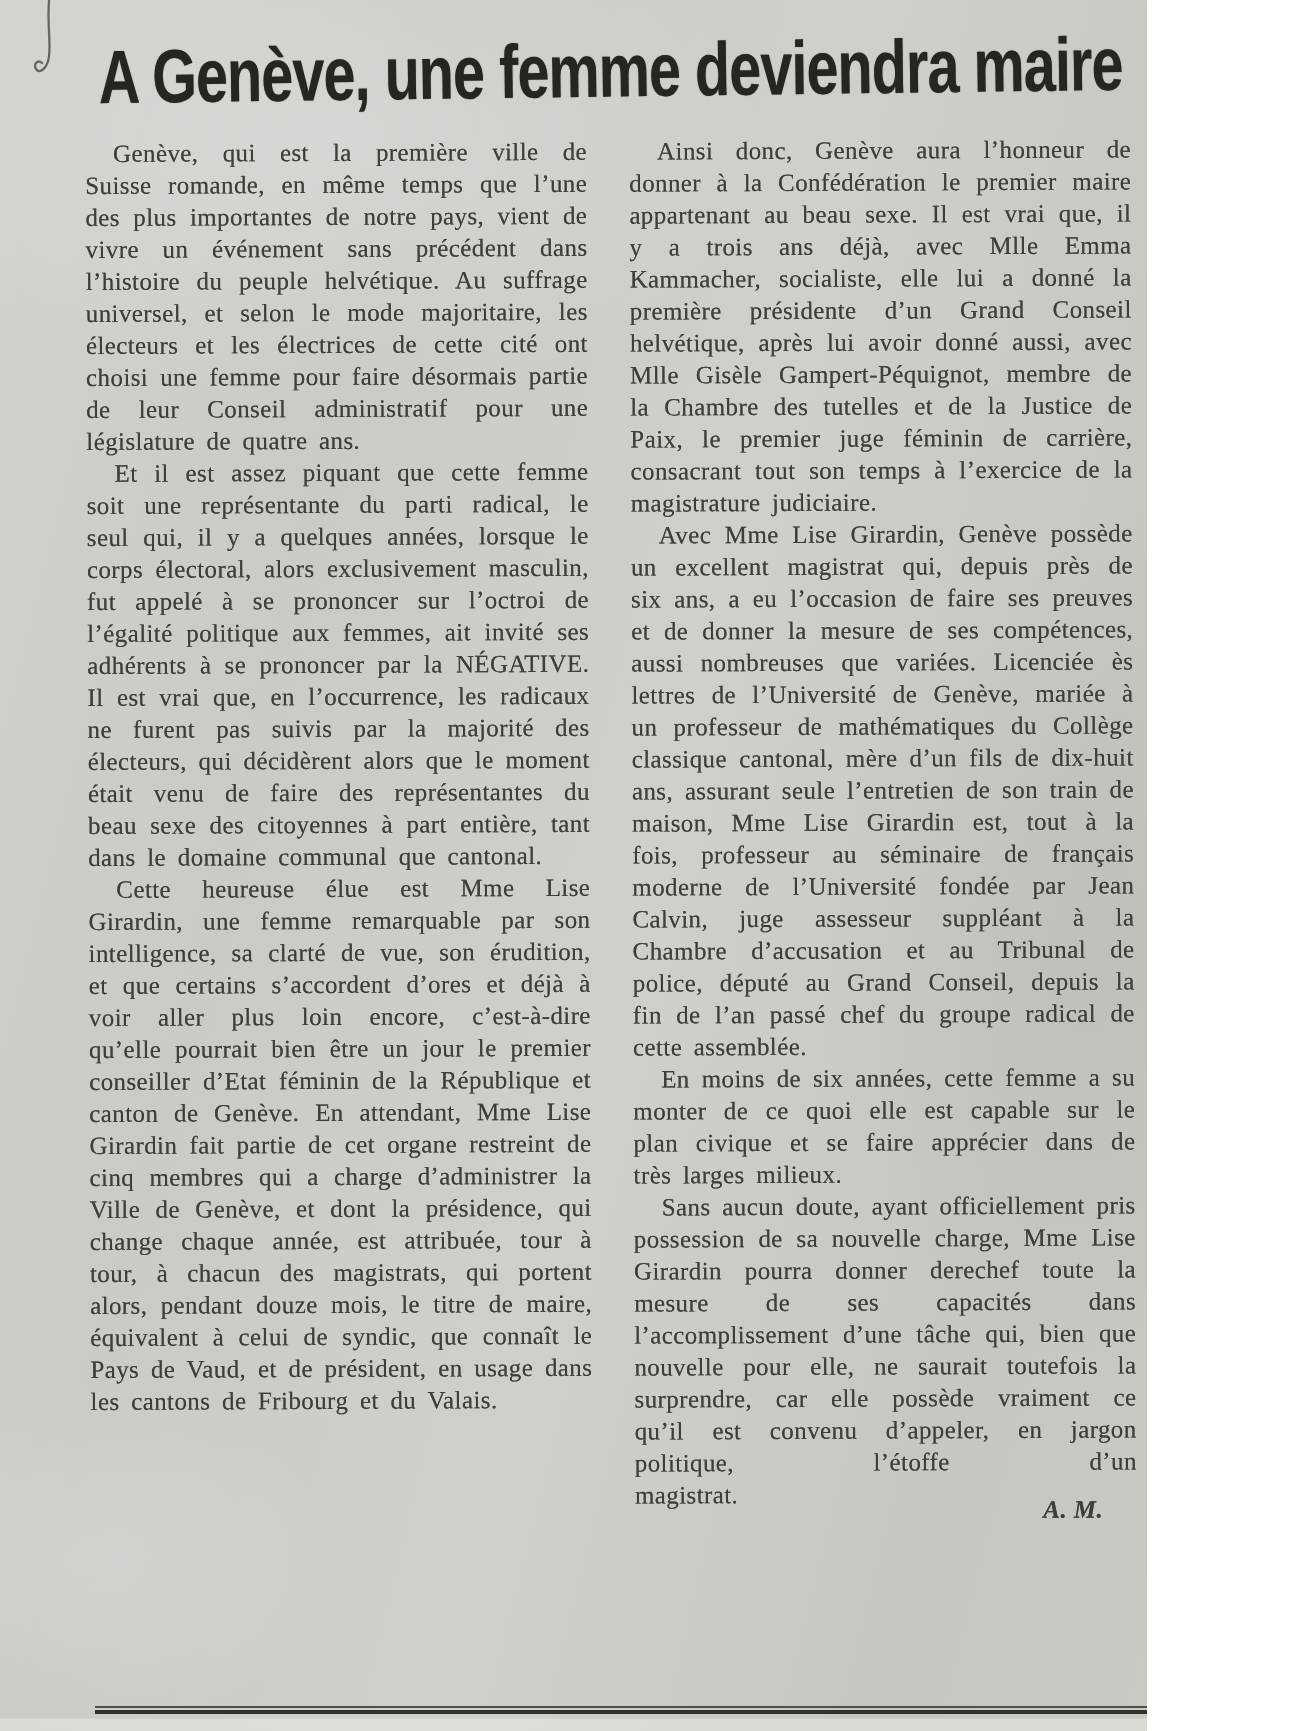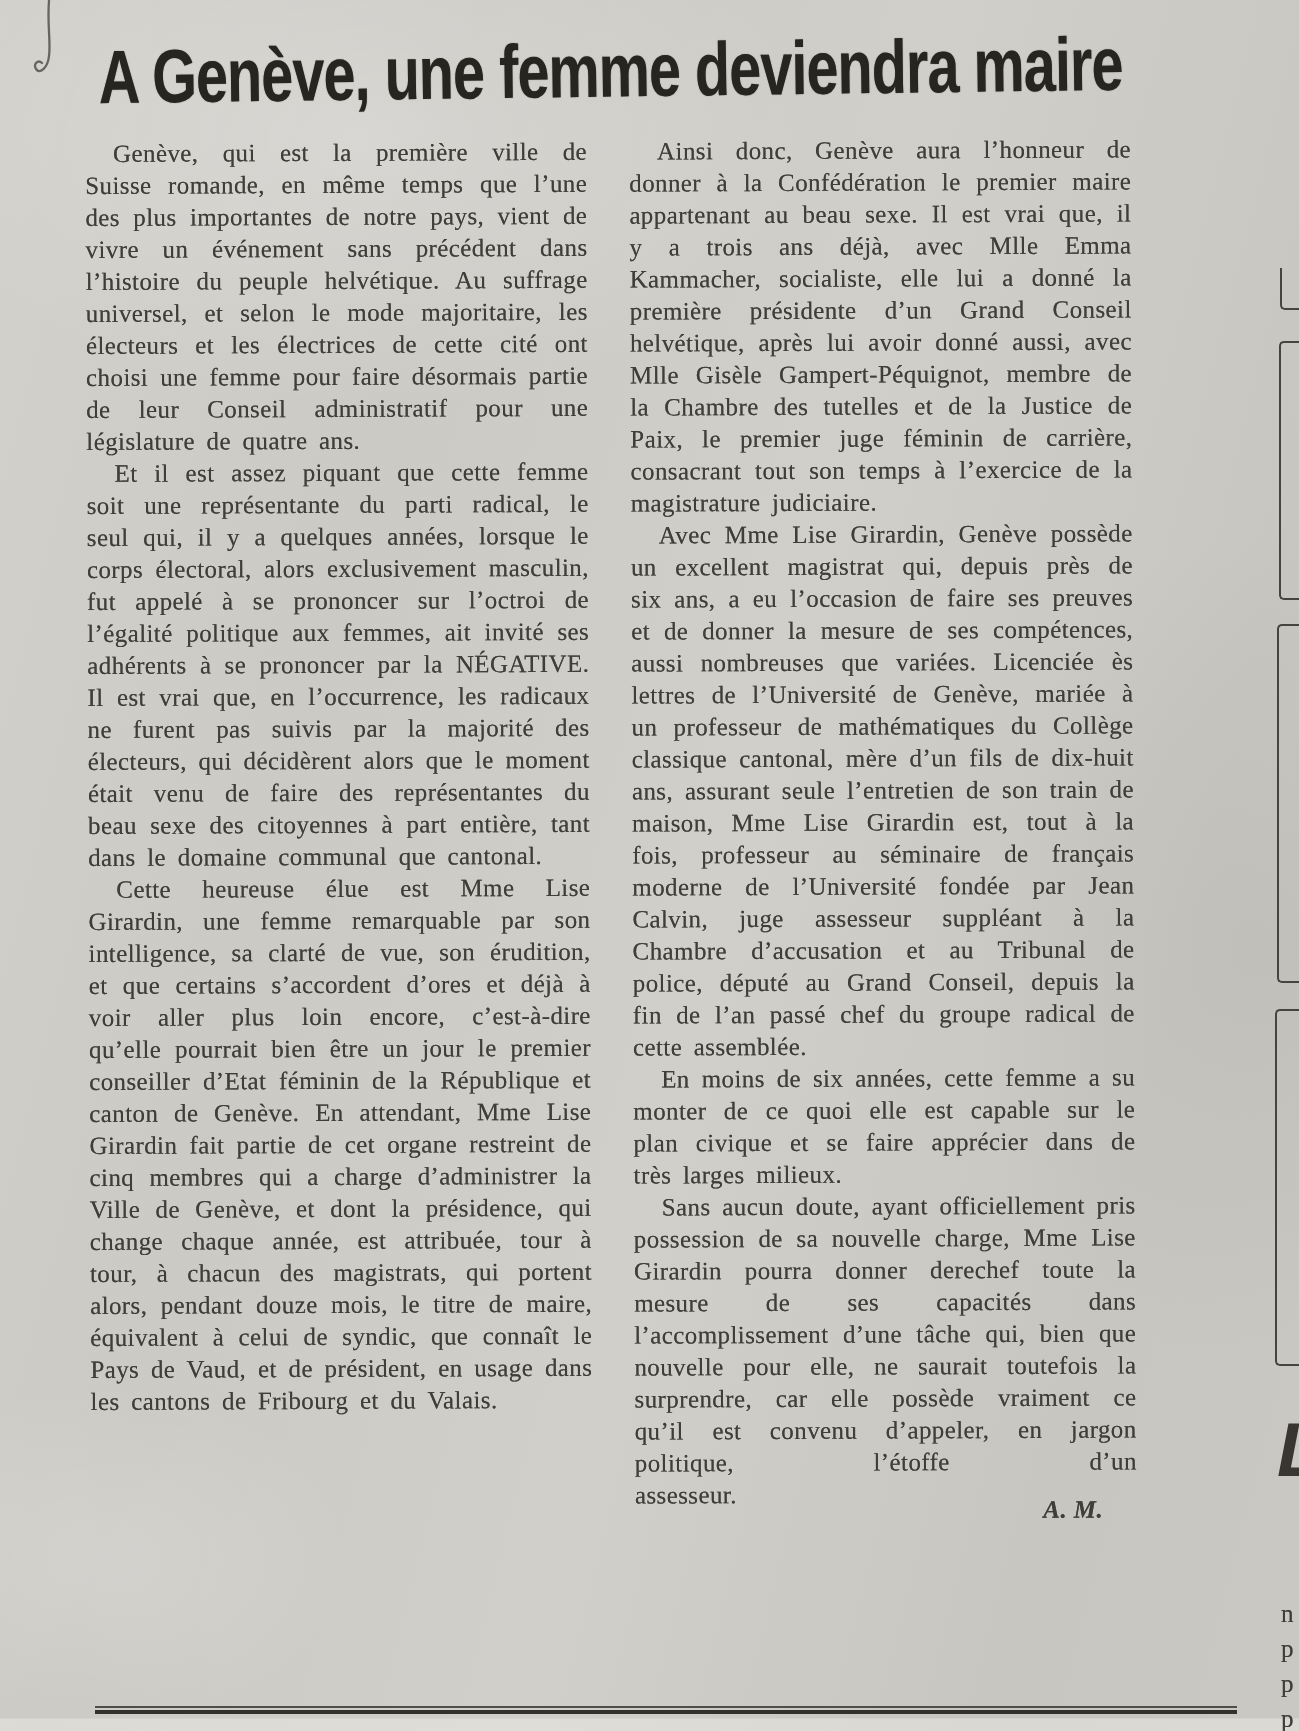--- a/index.html
+++ b/index.html
@@ -1,18 +1,18 @@
 <!DOCTYPE html>
 <html><head>
 <meta charset="utf-8">
 <style>
   html, body { margin: 0; padding: 0; }
   .page {
     position: relative;
-    width: 1299px;
+    width: 1147px;
     height: 1731px;
     overflow: hidden;
     background:
       linear-gradient(to top, rgba(233,232,227,0.55) 0 12px, rgba(233,232,227,0) 13px),
       radial-gradient(ellipse 700px 420px at 28% 8%, rgba(255,255,255,0.22), rgba(255,255,255,0) 65%),
       radial-gradient(ellipse 500px 700px at 97% 55%, rgba(125,124,116,0.10), rgba(125,124,116,0) 60%),
       radial-gradient(ellipse 420px 300px at 8% 90%, rgba(255,255,255,0.14), rgba(255,255,255,0) 60%),
       linear-gradient(104deg, #d2d1cc 0%, #cbcac5 28%, #d0cfca 55%, #c7c6c1 82%, #c9c8c3 100%);
     font-family: "Liberation Serif", serif;
   }
@@ -129,21 +129,21 @@
       <p class="para">Genève, qui est la première ville de Suisse romande, en même temps que l’une des plus importantes de notre pays, vient de vivre un événement sans précédent dans l’histoire du peuple helvétique. Au suffrage universel, et selon le mode majoritaire, les électeurs et les électrices de cette cité ont choisi une femme pour faire désormais partie de leur Conseil administratif pour une législature de quatre ans.</p>
       <p class="para">Et il est assez piquant que cette femme soit une représentante du parti radical, le seul qui, il y a quelques années, lorsque le corps électoral, alors exclusivement masculin, fut appelé à se prononcer sur l’octroi de l’égalité politique aux femmes, ait invité ses adhérents à se prononcer par la NÉGATIVE. Il est vrai que, en l’occurrence, les radicaux ne furent pas suivis par la majorité des électeurs, qui décidèrent alors que le moment était venu de faire des représentantes du beau sexe des citoyennes à part entière, tant dans le domaine communal que cantonal.</p>
       <p class="para">Cette heureuse élue est Mme Lise Girardin, une femme remarquable par son intelligence, sa clarté de vue, son érudition, et que certains s’accordent d’ores et déjà à voir aller plus loin encore, c’est-à-dire qu’elle pourrait bien être un jour le premier conseiller d’Etat féminin de la République et canton de Genève. En attendant, Mme Lise Girardin fait partie de cet organe restreint de cinq membres qui a charge d’administrer la Ville de Genève, et dont la présidence, qui change chaque année, est attribuée, tour à tour, à chacun des magistrats, qui portent alors, pendant douze mois, le titre de maire, équivalent à celui de syndic, que connaît le Pays de Vaud, et de président, en usage dans les cantons de Fribourg et du Valais.</p>
     </div>
     <div class="col">
       <p class="para">Ainsi donc, Genève aura l’honneur de donner à la Confédération le premier maire appartenant au beau sexe. Il est vrai que, il y a trois ans déjà, avec Mlle Emma Kammacher, socialiste, elle lui a donné la première présidente d’un Grand Conseil helvétique, après lui avoir donné aussi, avec Mlle Gisèle Gampert-Péquignot, membre de la Chambre des tutelles et de la Justice de Paix, le premier juge féminin de carrière, consacrant tout son temps à l’exercice de la magistrature judiciaire.</p>
       <p class="para">Avec Mme Lise Girardin, Genève possède un excellent magistrat qui, depuis près de six ans, a eu l’occasion de faire ses preuves et de donner la mesure de ses compétences, aussi nombreuses que variées. Licenciée ès lettres de l’Université de Genève, mariée à un professeur de mathématiques du Collège classique cantonal, mère d’un fils de dix-huit ans, assurant seule l’entretien de son train de maison, Mme Lise Girardin est, tout à la fois, professeur au séminaire de français moderne de l’Université fondée par Jean Calvin, juge assesseur suppléant à la Chambre d’accusation et au Tribunal de police, député au Grand Conseil, depuis la fin de l’an passé chef du groupe radical de cette assemblée.</p>
       <p class="para">En moins de six années, cette femme a su monter de ce quoi elle est capable sur le plan civique et se faire apprécier dans de très larges milieux.</p>
       <p class="para justify-last">Sans aucun doute, ayant officiellement pris possession de sa nouvelle charge, Mme Lise Girardin pourra donner derechef toute la mesure de ses capacités dans l’accomplissement d’une tâche qui, bien que nouvelle pour elle, ne saurait toutefois la surprendre, car elle possède vraiment ce qu’il est convenu d’appeler, en jargon politique, l’étoffe d’un</p>
       <div class="closing-line">
-        <span>assesseur.</span>
+        <span>magistrat.</span>
         <span class="signature">A. M.</span>
       </div>
     </div>
   </div>
 
   <div class="bottom-rule"></div>
 
   <div class="edge-box corner"></div>
   <div class="edge-box b2"></div>
   <div class="edge-box b3"></div>

